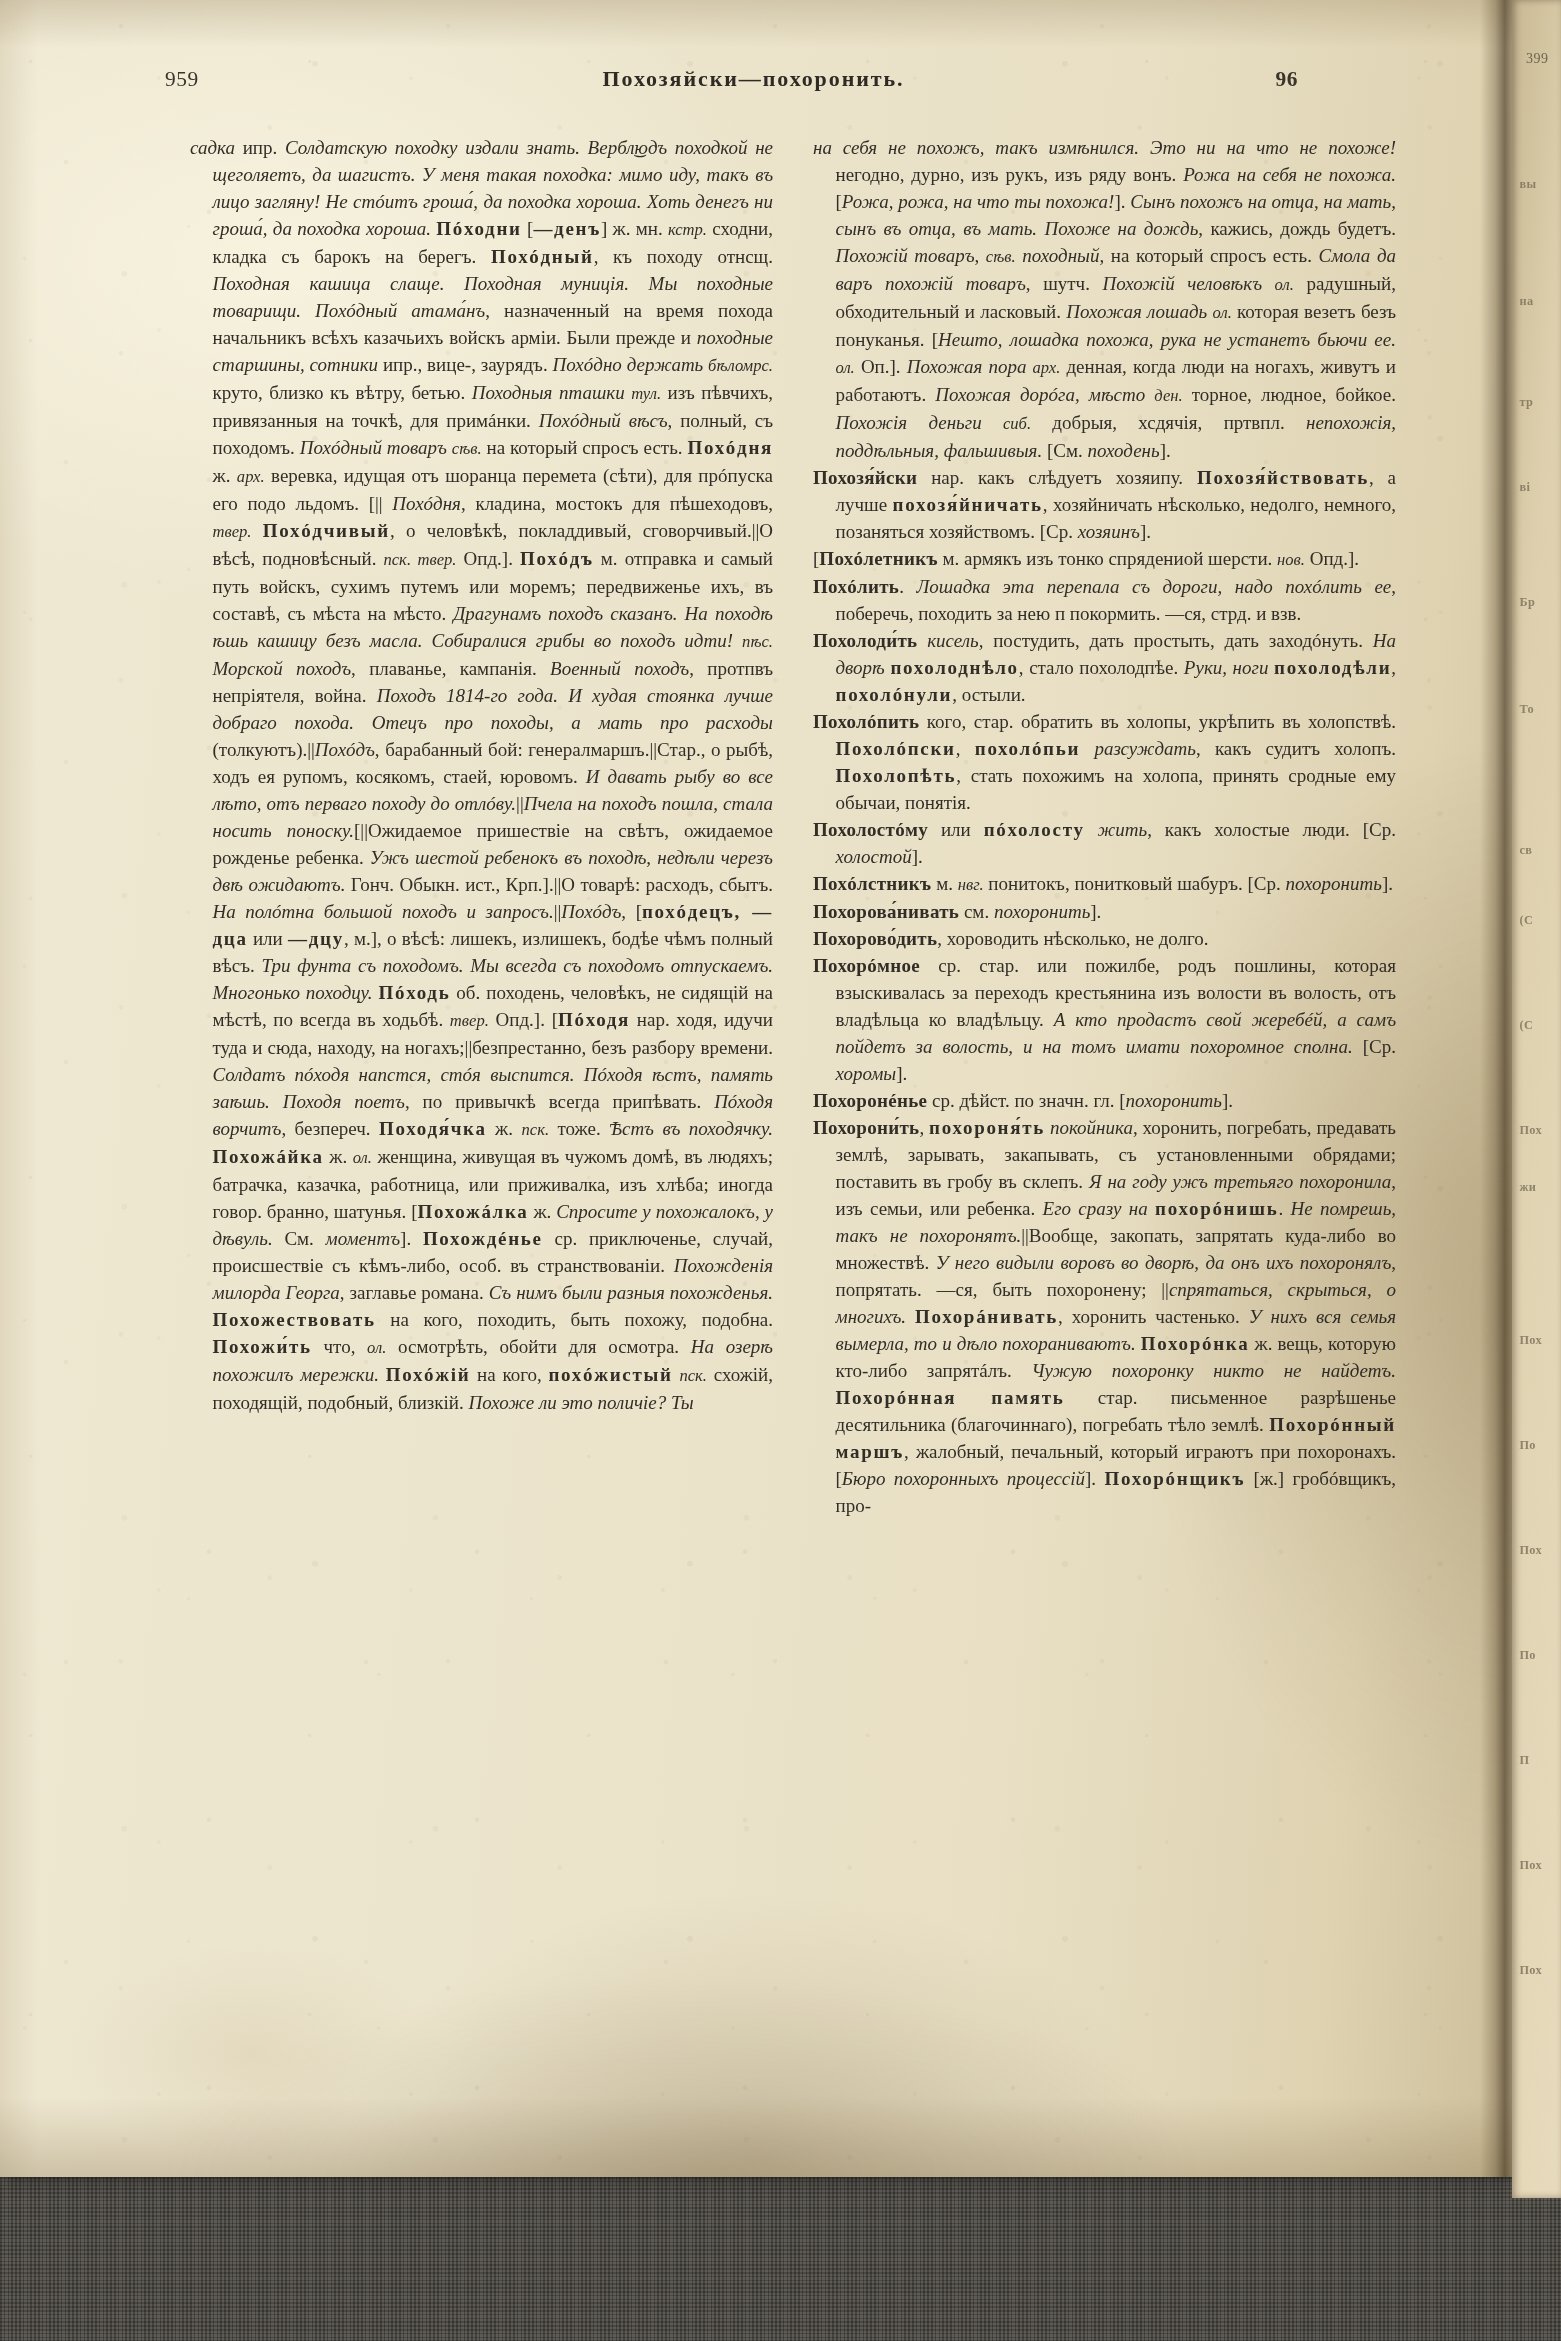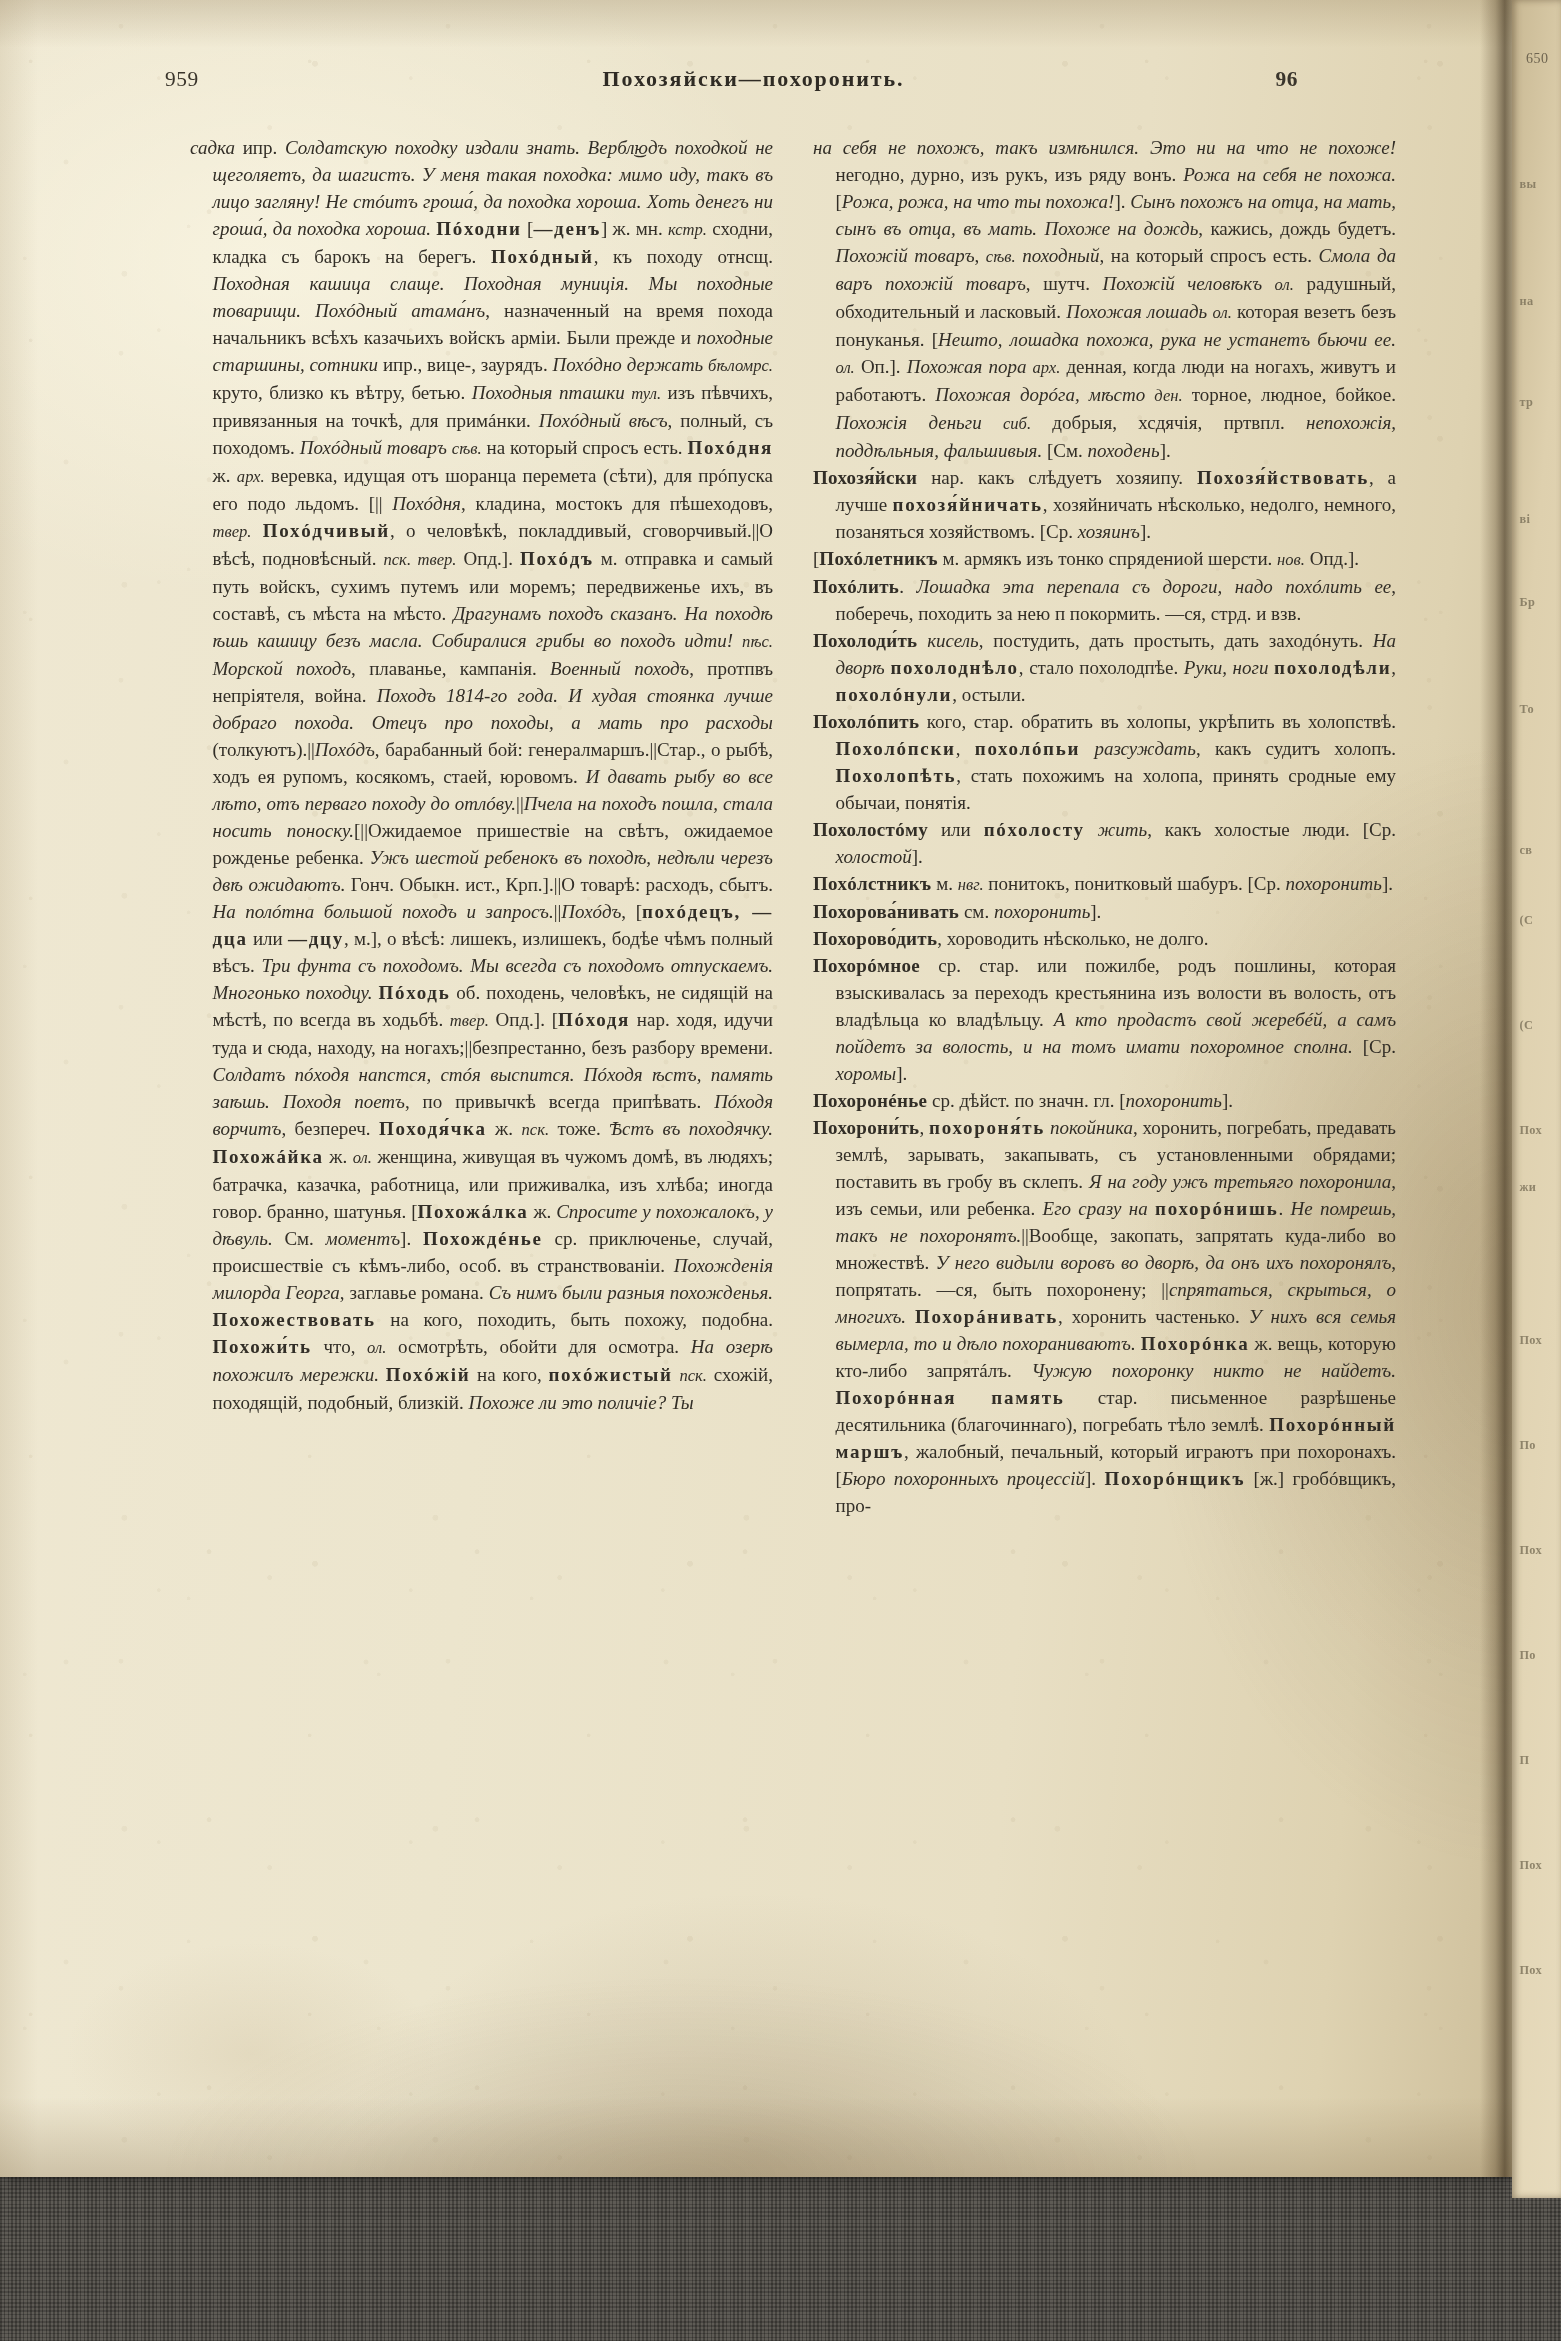--- a/index.html
+++ b/index.html
@@ -227,25 +227,25 @@
         </div>
     </div>
 
     <div id="ink-cast"></div>
     <div id="soft-spot"></div>
   </div>
 
   <div id="gutter-shadow"></div>
 
   <div id="next-page">
-    <div class="np-folio">650</div>
+    <div class="np-folio">399</div>
   <div class="np-frag" style="top: 177px;">вы</div>
       <div class="np-frag" style="top: 294px;">на</div>
       <div class="np-frag" style="top: 395px; text-align: center;">тр</div>
-      <div class="np-frag" style="top: 512px;">ві</div>
+      <div class="np-frag" style="top: 480px;">ві</div>
       <div class="np-frag" style="top: 595px;">Бр</div>
       <div class="np-frag" style="top: 702px;">То</div>
       <div class="np-frag" style="top: 843px;">св</div>
       <div class="np-frag" style="top: 913px;">(С</div>
       <div class="np-frag" style="top: 1018px;">(С</div>
       <div class="np-frag" style="top: 1123px;">Пох</div>
       <div class="np-frag" style="top: 1180px;">жи</div>
       <div class="np-frag" style="top: 1333px;">Пох</div>
       <div class="np-frag" style="top: 1438px;">По</div>
       <div class="np-frag" style="top: 1543px;">Пох</div>

